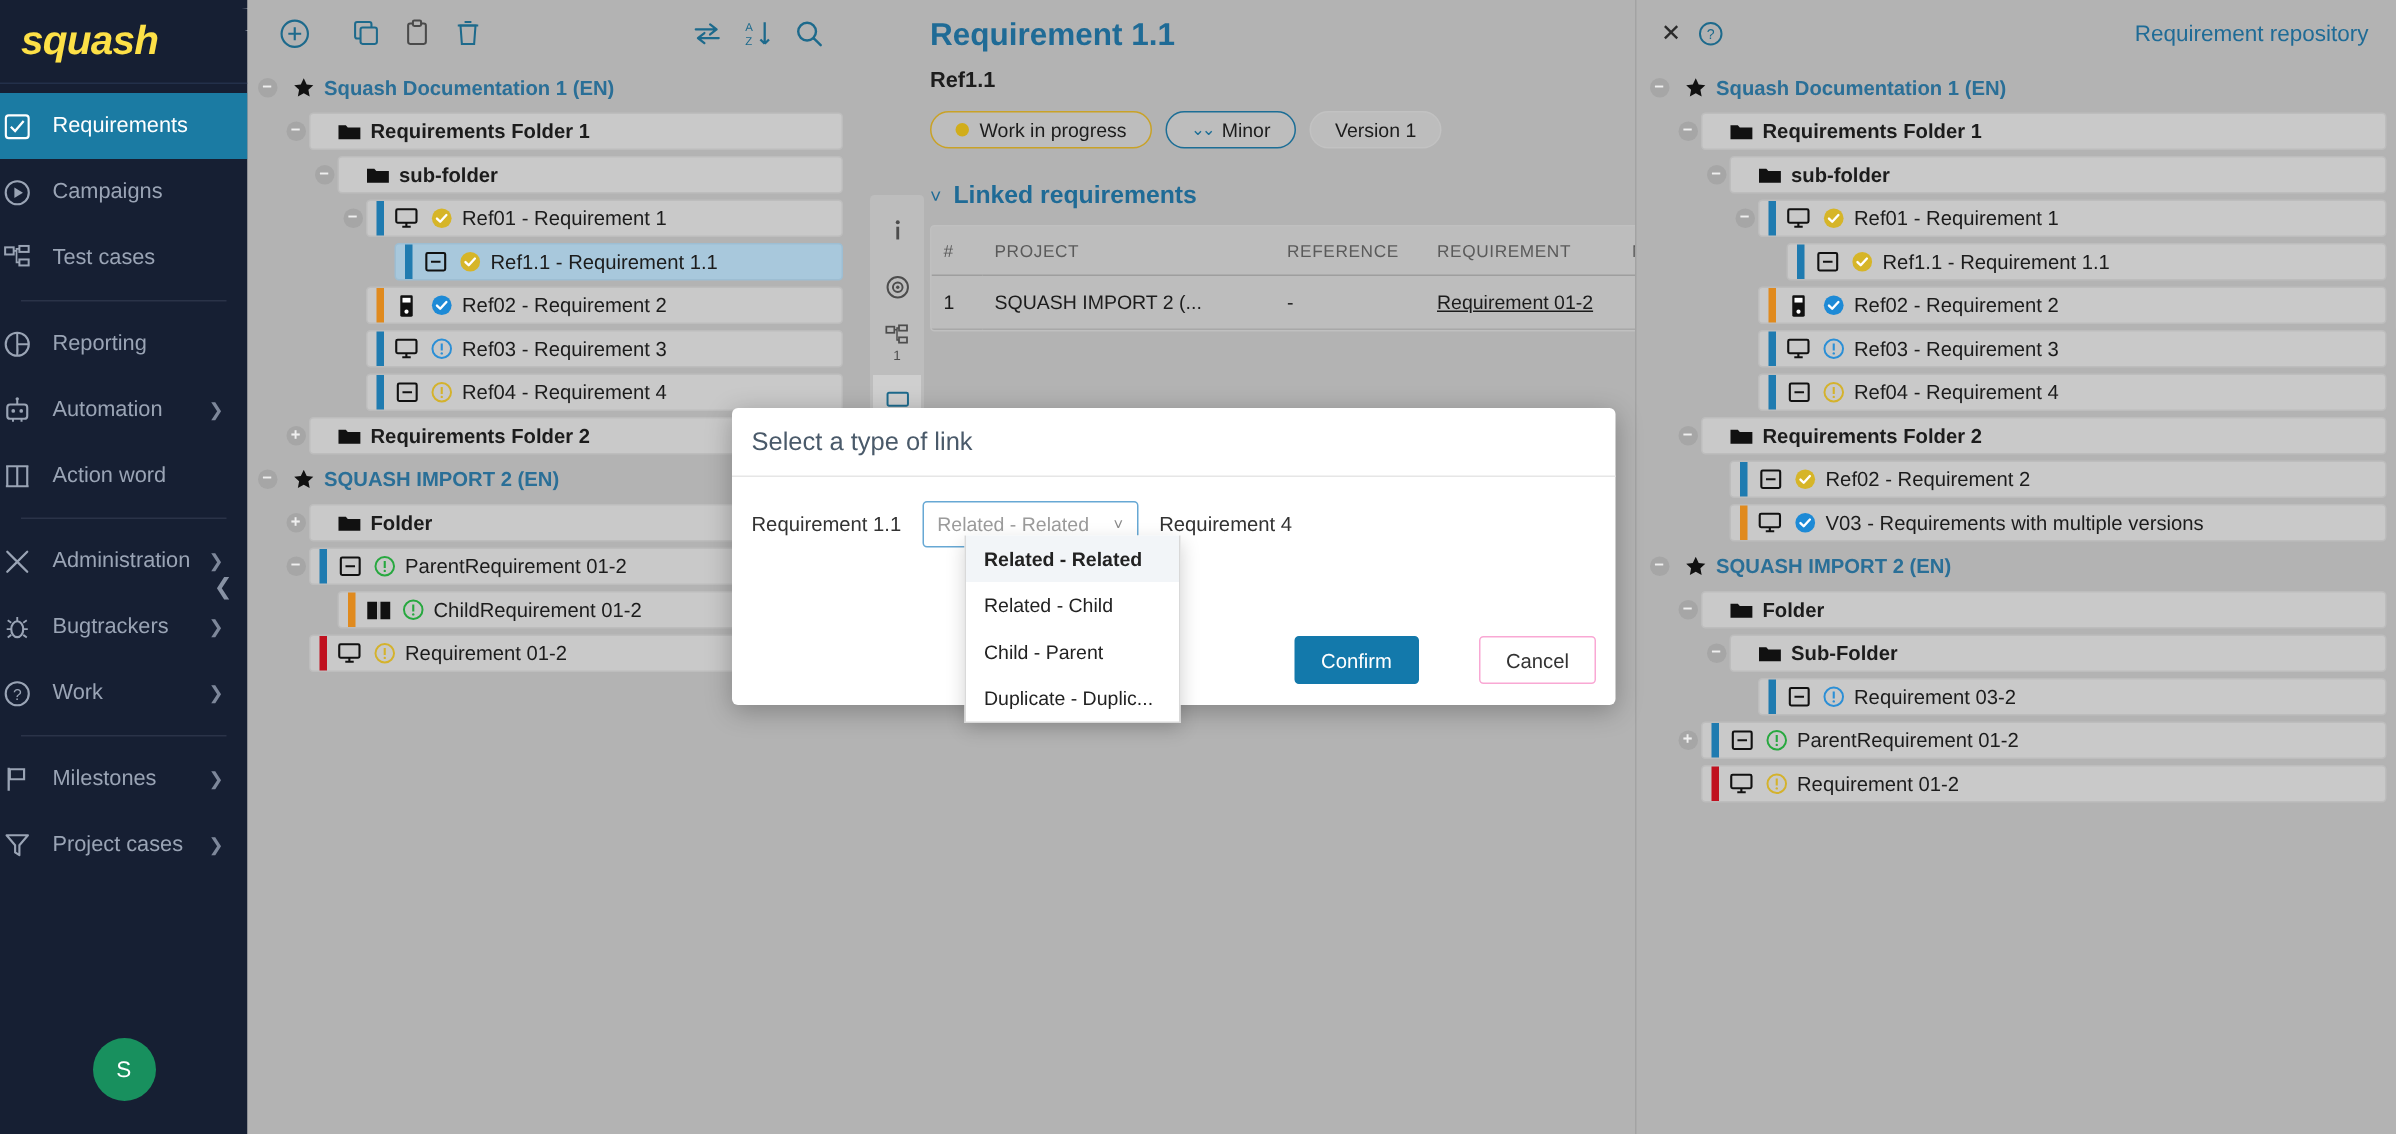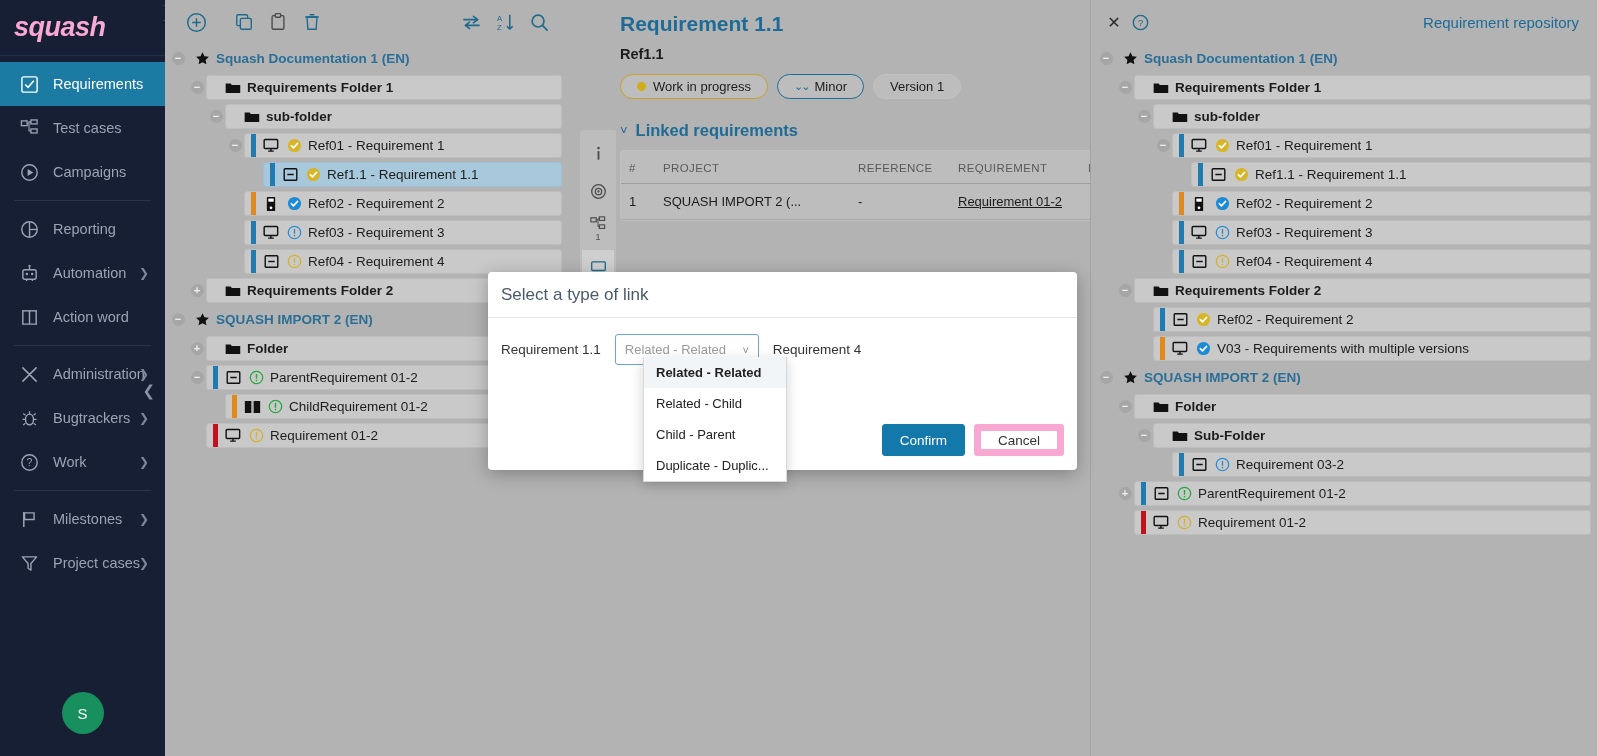--- a/index.html
+++ b/index.html
@@ -18,30 +18,30 @@
     display: flex; flex-direction: column;
     flex: 0 0 165px;
     position: relative;
   }
   .logo-area {
     height: 56px; display: flex; align-items: center; padding-left: 14px;
     border-bottom: 1px solid #23304a;
   }
   .logo-text {
     font-size: 27px; font-style: italic; font-weight: bold;
-    color: #f9a8d4; letter-spacing: -0.5px;
+    color: #fde047; letter-spacing: -0.5px;
     position: relative;
   }
   .logo-swoosh {
     position: absolute; right: -46px; top: 2px; width: 52px; height: 24px;
   }
   .nav { padding-top: 6px; flex: 1; }
   .nav-item {
     height: 44px; display: flex; align-items: center;
-    padding-left: 18px; color: #9aa4b5; font-size: 14.5px;
+    color: #9aa4b5; font-size: 14.5px;
     cursor: pointer; position: relative;
   }
   .nav-item.active { background: #1b7ba3; color: #ffffff; }
   .nav-item .nav-icon {
     width: 22px; height: 22px; margin-right: 13px;
     display: inline-flex; align-items: center; justify-content: center;
     flex: 0 0 22px;
   }
   .nav-item .nav-icon svg { display:block; }
   .nav-item .chev {
@@ -189,21 +189,21 @@
   }
   .dd-item.sel { background: #f2f5f8; font-weight: bold; }
   .modal-actions {
     position: absolute; right: 13px; bottom: 14px; display: flex; gap: 9px;
   }
   .btn {
     height: 32px; padding: 0 17px; border-radius: 3px; font-size: 13.5px;
     display: inline-flex; align-items: center; cursor: pointer;
   }
   .btn-primary { background: #1379ab; color: #fff; border: 1px solid #1379ab; }
-  .btn-default { background: #fff; color: #333; border: 7px solid #f9a8d4; }
+  .btn-default { background: #fff; color: #333; border: 1px solid #f9a8d4; margin-left: 31px; }
 
   
   .right-panel {
     position: absolute; right: 0; top: 0; width: 507px; height: 756px;
     background: #b3b3b3; border-left: 1px solid #a3a3a3; z-index: 10;
   }
   .rp-head { height: 44px; display: flex; align-items: center; padding: 0 10px; }
   .rp-x { color: #2b2b2b; font-size: 16px; width: 26px; text-align: center; cursor: pointer; }
   .rp-help { color: #1d6a8c; width: 26px; display: inline-flex; justify-content: center; cursor: pointer; }
   .rp-title { margin-left: auto; color: #1f6b96; font-size: 15px; padding-right: 8px; }
@@ -223,40 +223,40 @@
     </div>
     <div class="nav" id="nav">
         <div class="nav-item active">
           <span class="nav-icon">
             <svg width="19" height="19" viewBox="0 0 20 20">
               <rect x="2" y="2" width="16" height="16" rx="2" fill="none" stroke="currentColor" stroke-width="1.5"></rect>
               <path d="M5.5 10l3 3 6-7" fill="none" stroke="currentColor" stroke-width="1.6"></path>
             </svg>
           </span>
           <span>Requirements</span>
+        </div>
+        <div class="nav-item">
+          <span class="nav-icon">
+            <svg width="19" height="19" viewBox="0 0 20 20">
+              <circle cx="10" cy="10" r="8.1" fill="none" stroke="currentColor" stroke-width="1.5"></circle>
+              <path d="M8 6.3l6 3.7-6 3.7z" fill="currentColor"></path>
+            </svg>
+          </span>
+          <span>Campaigns</span>
         </div>
         <div class="nav-item">
           <span class="nav-icon">
             <svg width="19" height="19" viewBox="0 0 20 20">
               <rect x="1.5" y="2" width="6" height="5" fill="none" stroke="currentColor" stroke-width="1.4"></rect>
               <rect x="11.5" y="1" width="6.5" height="4.2" fill="none" stroke="currentColor" stroke-width="1.4"></rect>
               <rect x="11.5" y="10.5" width="6.5" height="4.2" fill="none" stroke="currentColor" stroke-width="1.4"></rect>
               <path d="M7.5 4.5h2V3h2M9.5 4.5v8.1h2" fill="none" stroke="currentColor" stroke-width="1.2"></path>
             </svg>
           </span>
           <span>Test cases</span>
-        </div>
-        <div class="nav-item">
-          <span class="nav-icon">
-            <svg width="19" height="19" viewBox="0 0 20 20">
-              <circle cx="10" cy="10" r="8.1" fill="none" stroke="currentColor" stroke-width="1.5"></circle>
-              <path d="M8 6.3l6 3.7-6 3.7z" fill="currentColor"></path>
-            </svg>
-          </span>
-          <span>Campaigns</span>
         </div>
         <div class="nav-sep"></div>
         <div class="nav-item">
           <span class="nav-icon">
             <svg width="19" height="19" viewBox="0 0 20 20">
               <circle cx="10" cy="10" r="8.1" fill="none" stroke="currentColor" stroke-width="1.5"></circle>
               <path d="M10 2v16" stroke="currentColor" stroke-width="1.4"></path>
               <path d="M10 10h8.1" stroke="currentColor" stroke-width="1.4"></path>
               <path d="M10 10 A8.1 8.1 0 0 1 10 18 Z" fill="currentColor" opacity=".5"></path>
             </svg>

